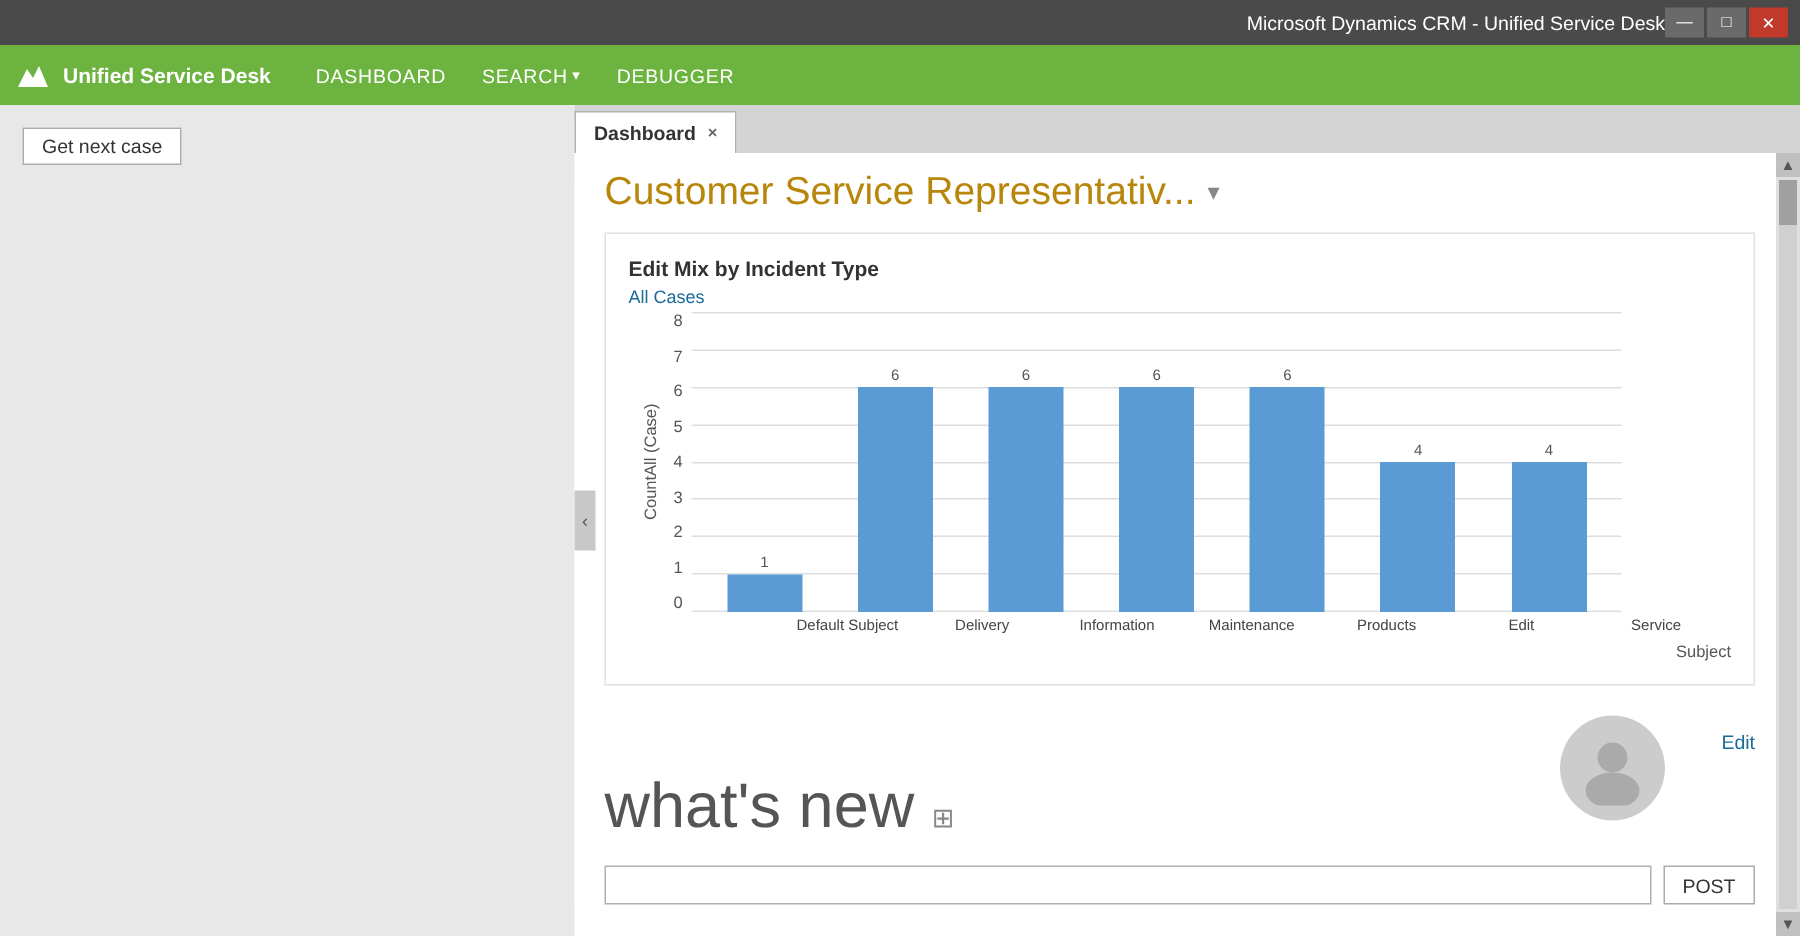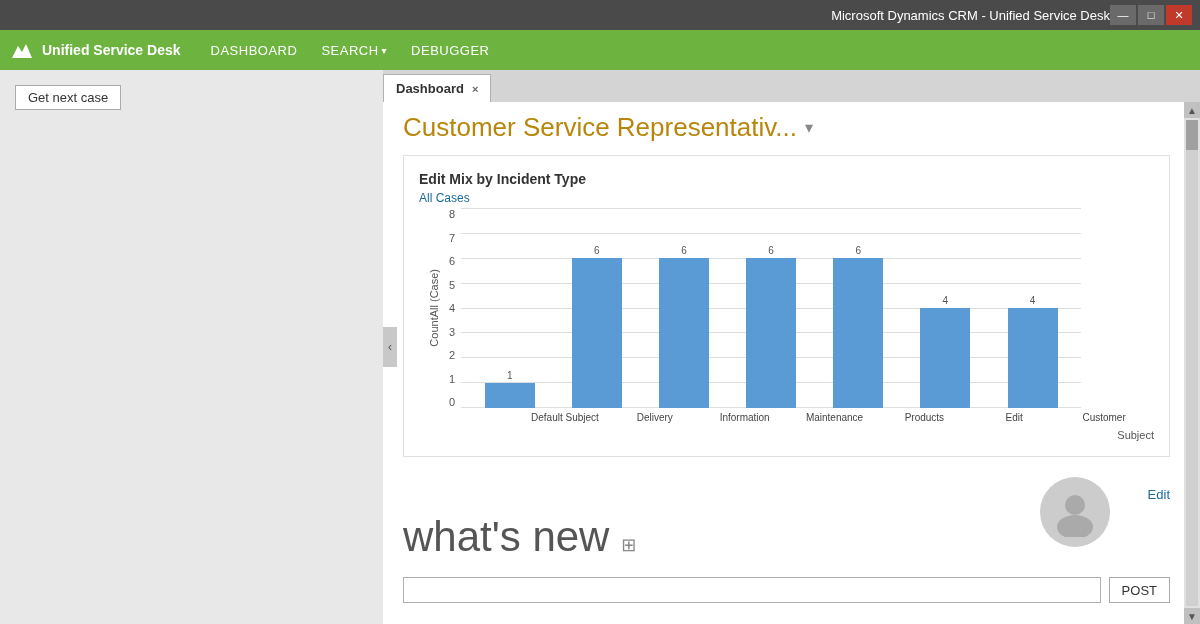--- a/index.html
+++ b/index.html
@@ -418,21 +418,21 @@
           </div>
         </div>
 
         <div style="display:flex; margin-left:96px; gap:10px; padding: 4px 10px 0 10px;">
           <div style="flex:1;text-align:center;font-size:10px;color:#444;">Default Subject</div>
           <div style="flex:1;text-align:center;font-size:10px;color:#444;">Delivery</div>
           <div style="flex:1;text-align:center;font-size:10px;color:#444;">Information</div>
           <div style="flex:1;text-align:center;font-size:10px;color:#444;">Maintenance</div>
           <div style="flex:1;text-align:center;font-size:10px;color:#444;">Products</div>
           <div style="flex:1;text-align:center;font-size:10px;color:#444;">Edit</div>
-          <div style="flex:1;text-align:center;font-size:10px;color:#444;">Customer</div>
+          <div style="flex:1;text-align:center;font-size:10px;color:#444;">Service</div>
         </div>
         <div style="text-align:right; margin-left:96px; font-size:11px; color:#555; margin-top:6px;">Subject</div>
       </div>
 
       <div class="whats-new-section">
         <div class="whats-new-header">
           <a class="edit-link">Edit</a>
         </div>
         <div style="display:flex;align-items:center;gap:8px;">
           <div class="whats-new-title">

